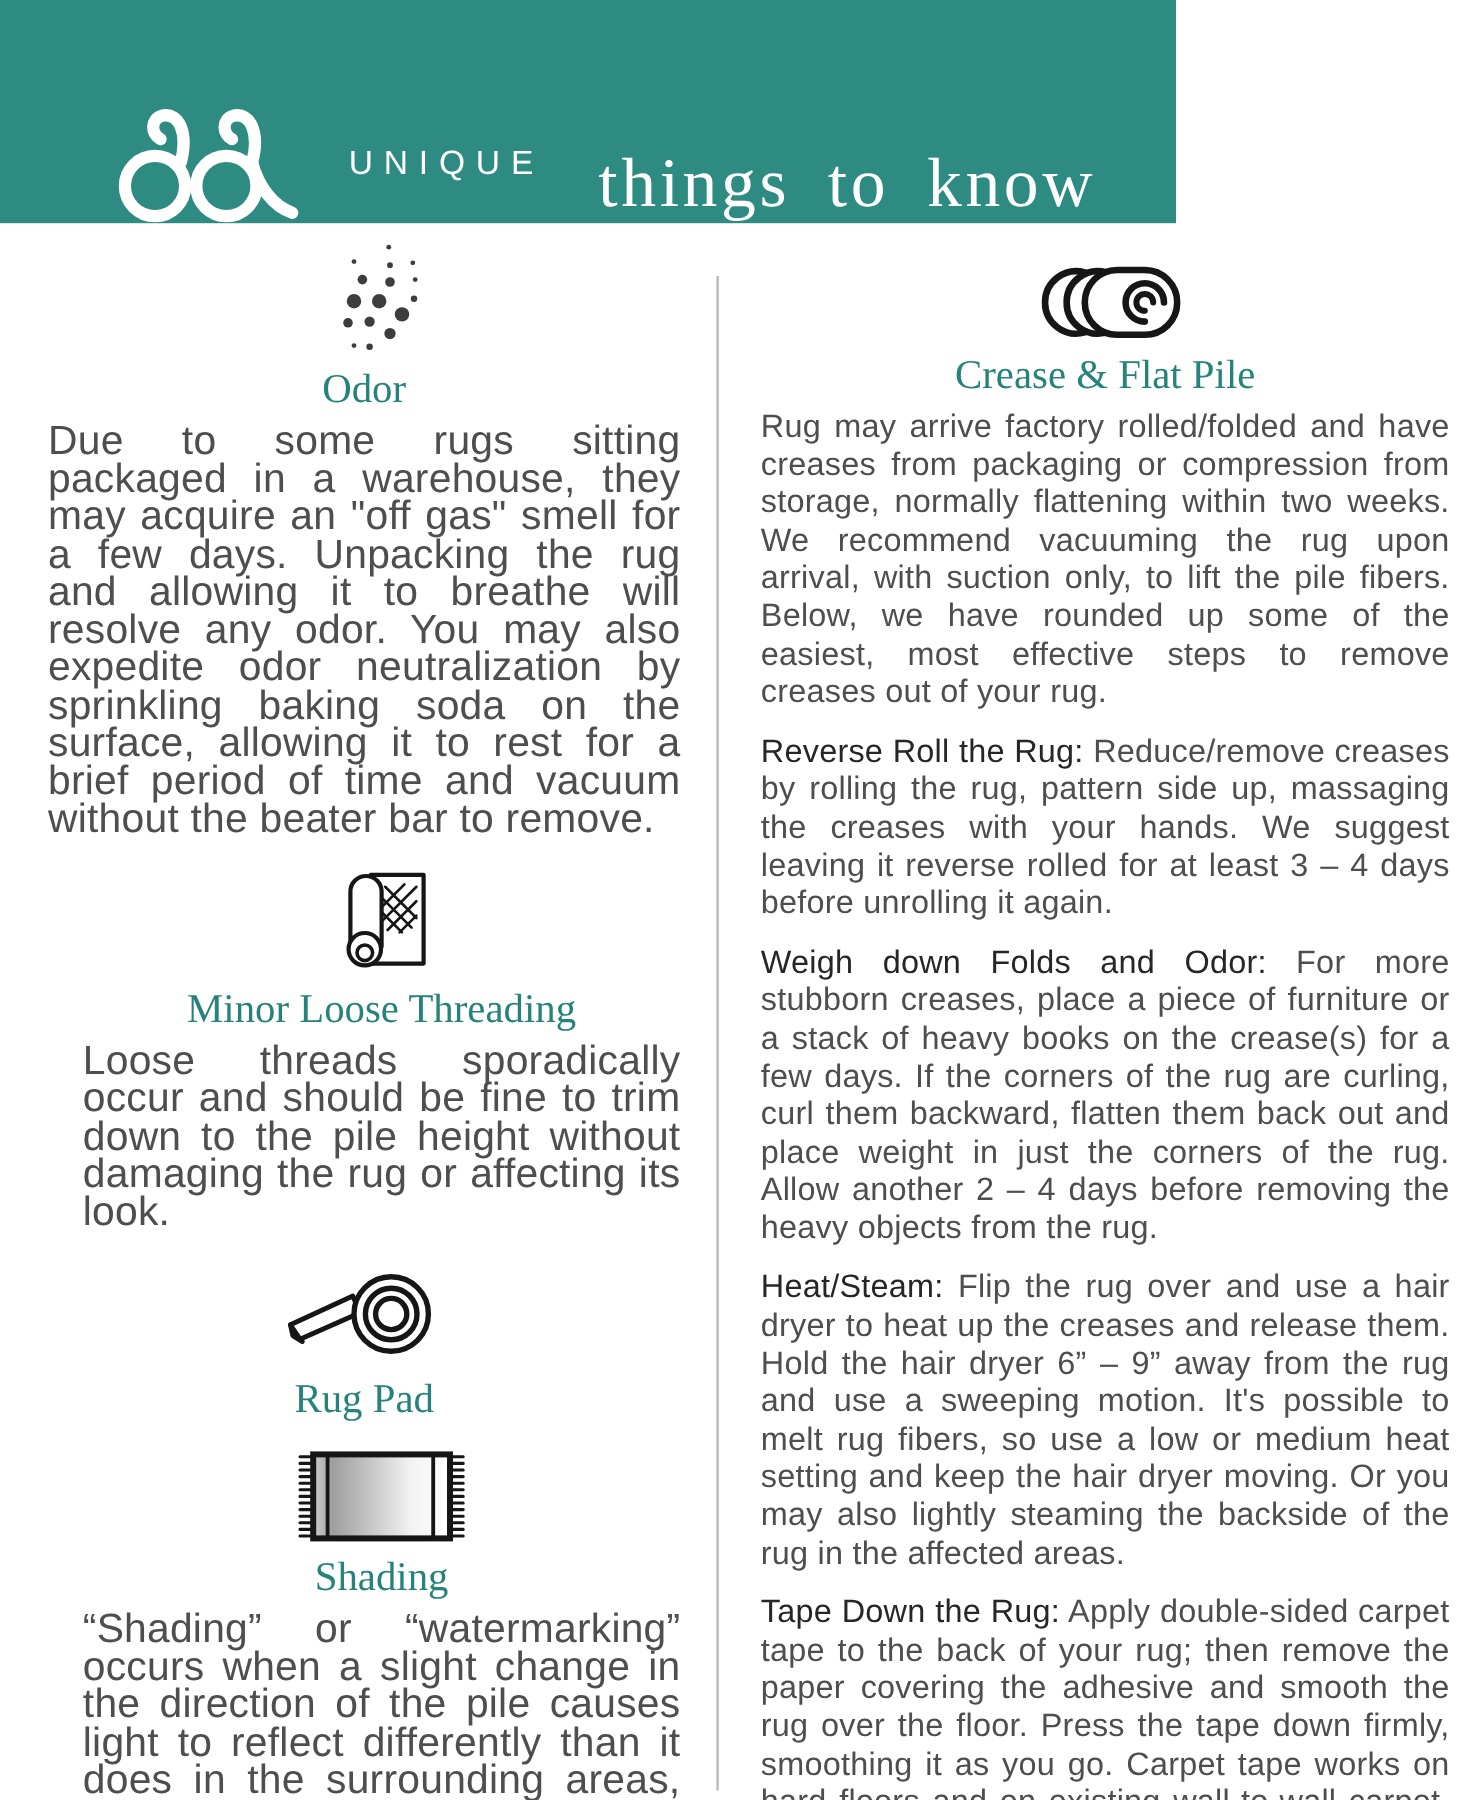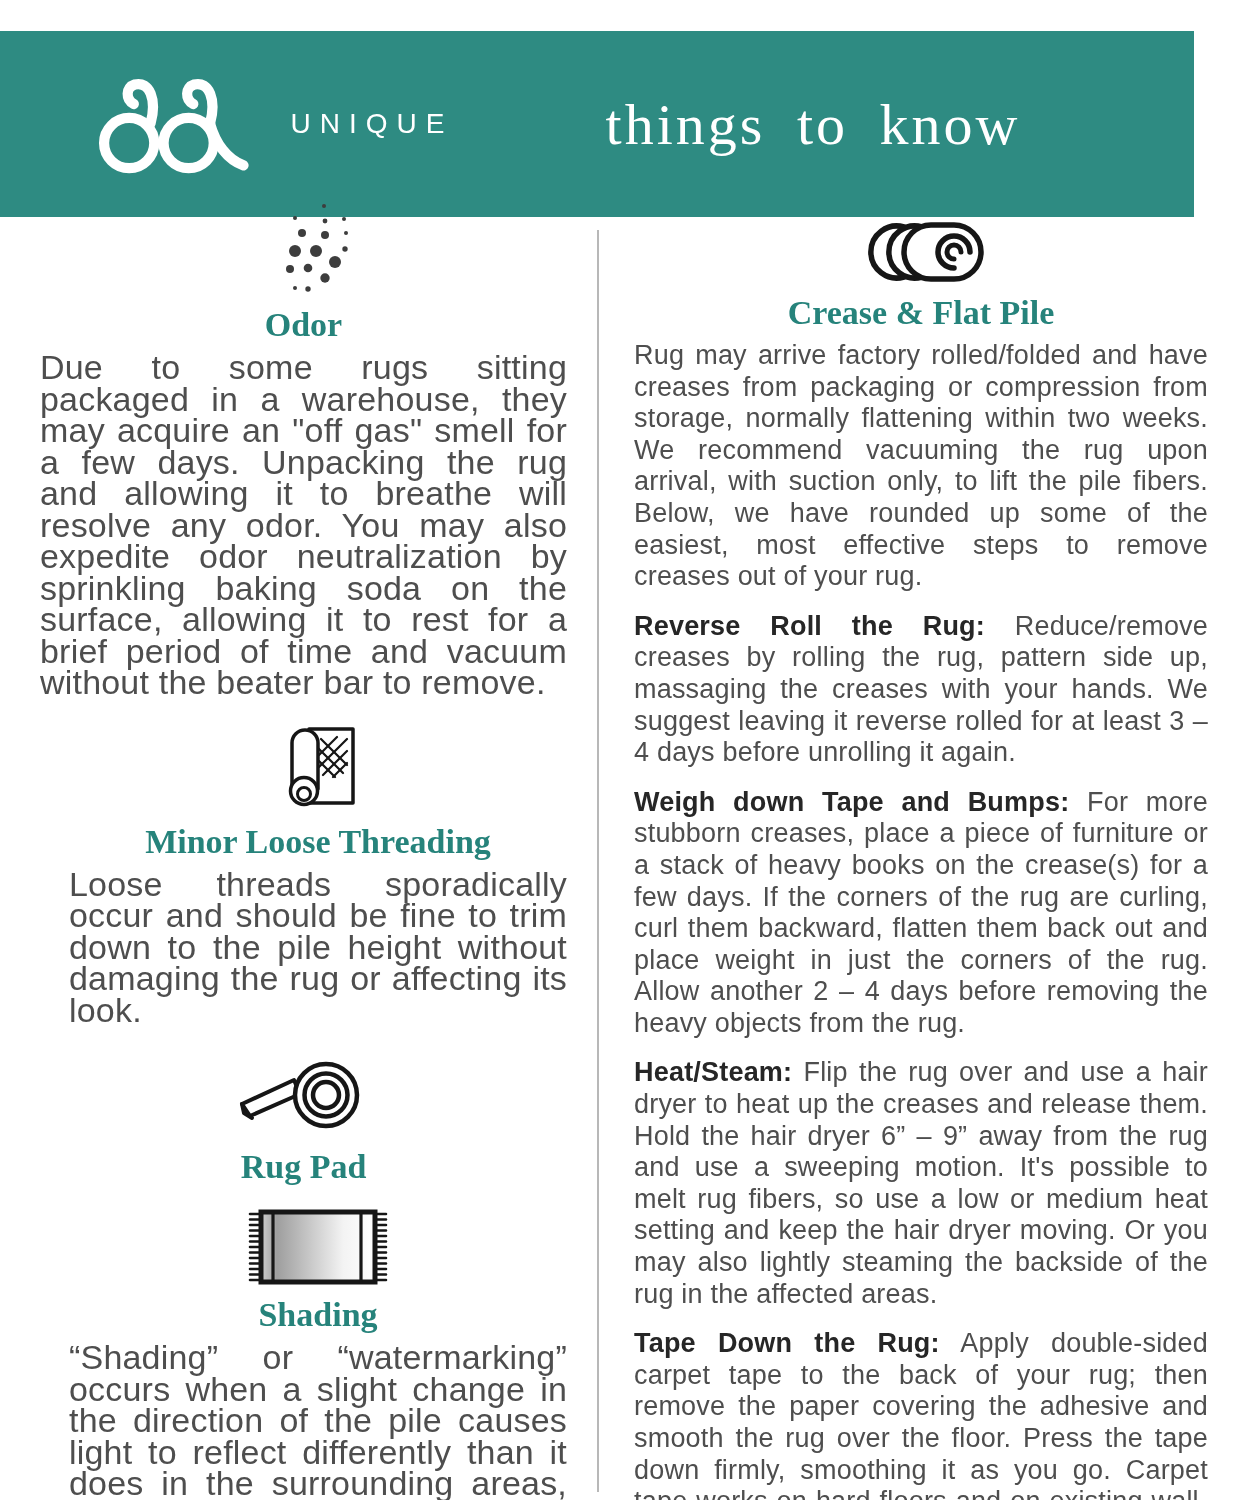--- a/index.html
+++ b/index.html
@@ -4,22 +4,22 @@
 <style>
   html,body { margin:0; padding:0; }
   body {
     width:1236px; height:1500px; position:relative; overflow:hidden;
     background:#ffffff;
     font-family:"Liberation Sans","DejaVu Sans",sans-serif;
   }
 
   
   .header {
-    position:absolute; top:0; left:0; width:1194px; height:186px;
-    background:#2E8B82; display:flex; align-items:center;margin-top:31px;
+    position:absolute; top:0; left:0; width:980px; height:186px;
+    background:#2E8B82; display:flex; align-items:flex-end;
   }
   .brand-group { display:flex; align-items:center; margin-left:92px; }
   .logo-svg { width:158px; height:100px; display:block; }
   .brand-text {
     color:#ffffff; margin-left:22px; text-align:center; width:200px;
     font-size:28px; letter-spacing:9px; line-height:1.42; font-weight:400;
   }
   .header-title {
     flex:1; text-align:center; padding-right:40px;
     color:#ffffff; font-family:"Liberation Serif","DejaVu Serif",serif;
@@ -28,29 +28,29 @@
 
   
   .divider { position:absolute; left:597px; top:230px; width:2px; height:1262px; background:#B8B8B8; }
   .col-left  { position:absolute; left:40px;  top:198px; width:527px; }
   .col-right { position:absolute; left:634px; top:220px; width:574px; }
 
   .sec { text-align:center; }
   .icon-wrap { display:flex; justify-content:center; align-items:flex-end; }
   .sec-heading {
     font-family:"Liberation Serif","DejaVu Serif",serif;
-    color:#26837B; font-size:34px; font-weight:700; margin:10px 0 8px 0;
+    color:#26837B; font-size:34px; font-weight:400; margin:10px 0 8px 0;
   }
   .body-text {
     text-align:justify; color:#4E4E4E; font-size:34px; line-height:31.5px;
     margin:0; letter-spacing:0.2px;
   }
   .col-right .body-text { font-size:27px; line-height:31.6px; }
   .tip { margin-top:18px; }
-  .tip strong { color:#262626; font-weight:700; }
+  .tip strong { color:#262626; font-weight:400; }
   .mt-md { margin-top:22px;margin-left:29px; }
   .mt-lg { margin-top:26px; }
 
   svg.icon { display:block; }
   .ink { stroke:#161616; fill:none; stroke-linecap:round; stroke-linejoin:round; }
   .ink-fill { stroke:#161616; fill:#ffffff; stroke-linejoin:round; }
 </style>
 </head>
 <body>
 
@@ -174,21 +174,21 @@
     </div>
     <h2 class="sec-heading">Crease &amp; Flat Pile</h2>
     <p class="body-text">Rug may arrive factory rolled/folded and have creases from packaging or compression from storage, normally flattening within two weeks. We recommend vacuuming the rug upon arrival, with suction only, to lift the pile fibers. Below, we have rounded up some of the easiest, most effective steps to remove creases out of your rug.</p>
 
     <p class="body-text tip">
       <strong>Reverse Roll the Rug:</strong>
       <span>Reduce/remove creases by rolling the rug, pattern side up, massaging the creases with your hands. We suggest leaving it reverse rolled for at least 3 – 4 days before unrolling it again.</span>
     </p>
 
     <p class="body-text tip">
-      <strong>Weigh down Tape and Bumps:</strong>
+      <strong>Weigh down Folds and Odor:</strong>
       <span>For more stubborn creases, place a piece of furniture or a stack of heavy books on the crease(s) for a few days. If the corners of the rug are curling, curl them backward, flatten them back out and place weight in just the corners of the rug. Allow another 2 – 4 days before removing the heavy objects from the rug.</span>
     </p>
 
     <p class="body-text tip">
       <strong>Heat/Steam:</strong>
       <span>Flip the rug over and use a hair dryer to heat up the creases and release them. Hold the hair dryer 6” – 9” away from the rug and use a sweeping motion. It's possible to melt rug fibers, so use a low or medium heat setting and keep the hair dryer moving. Or you may also lightly steaming the backside of the rug in the affected areas.</span>
     </p>
 
     <p class="body-text tip">
       <strong>Tape Down the Rug:</strong>

